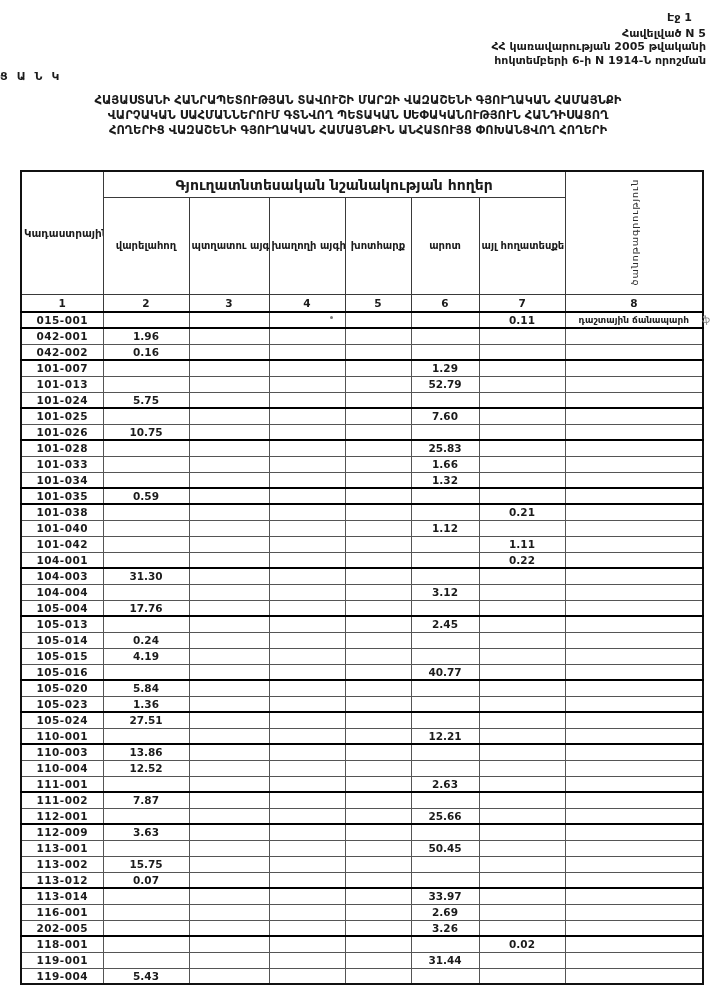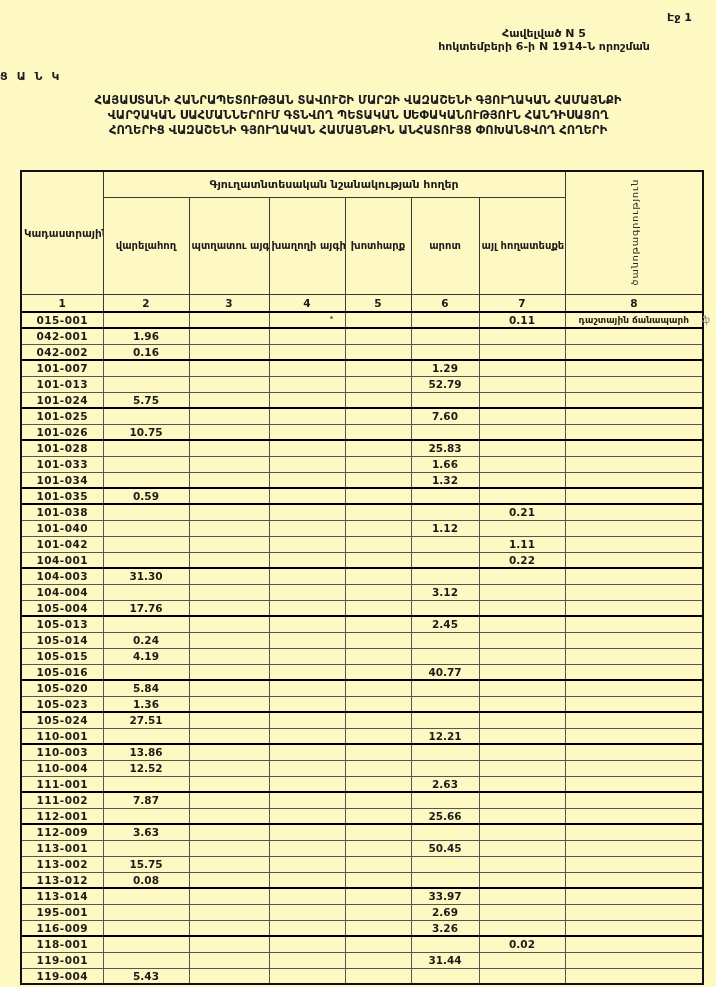--- a/index.html
+++ b/index.html
@@ -1,31 +1,31 @@
 <!DOCTYPE html>
 <html><head>
 <meta charset="utf-8">
 <style>
   html,body{margin:0;padding:0;background:#e8e8e8;}
   .page{
     position:relative;
     width:716px;height:987px;
     margin:0 auto;
-    background:#fef9c3;
+    background:#ffffff;
     font-family:"DejaVu Sans",sans-serif;
     color:#1b1b1b;
     overflow:hidden;
   }
   .page-label{
     position:absolute;top:11px;right:24px;
     font-size:11px;font-weight:bold;
   }
   .appendix{
     position:absolute;top:27px;left:382px;width:324px;
-    text-align:center;font-size:11px;font-weight:bold;line-height:1.22;
+    text-align:right;font-size:11px;font-weight:bold;line-height:1.22;
   }
   .doc-title{
     position:absolute;top:70px;left:0;width:100%;
     font-size:11px;font-weight:bold;letter-spacing:9px;
   }
   .doc-subtitle{
     position:absolute;top:93px;left:14px;width:688px;
     text-align:center;font-size:11.5px;font-weight:bold;line-height:1.3;
   }
   table.land{
@@ -36,21 +36,21 @@
   table.land th,table.land td{
     border:1px solid #3a3a3a;
     padding:0 2px;
     text-align:center;
     vertical-align:middle;
     overflow:hidden;
     white-space:nowrap;
   }
   table.land{border:2px solid #111;}
   th.code-h{font-weight:bold;font-size:10.5px;white-space:normal;line-height:1.2;}
-  th.group-h{font-weight:bold;font-size:11px;height:25px;border-bottom:1px solid #222;}
+  th.group-h{font-weight:bold;font-size:14px;height:25px;border-bottom:1px solid #222;}
   th.sub-h{font-weight:bold;font-size:10px;white-space:normal;line-height:1.25;height:96px;}
   th.note-h{
     font-weight:normal;font-size:9.5px;
     writing-mode:vertical-rl;transform:rotate(180deg);
     white-space:nowrap;letter-spacing:1px;color:#2c2c2c;
   }
   tr.numrow td{font-weight:bold;height:16px;border-bottom:2px solid #000;}
   tbody.data tr{height:16px;margin-left:44px;}
   tbody.data td{font-weight:bold;font-size:10.5px;border-color:#555;}
   tbody.data td.code{letter-spacing:0.5px;}
@@ -64,20 +64,21 @@
 </style>
 </head>
 <body>
 
 <div class="page">
 
   <div class="page-label">Էջ 1</div>
 
   <div class="appendix">
     <div>Հավելված N 5</div>
+    <div>ՀՀ կառավարության 2005 թվականի</div>
     <div>հոկտեմբերի 6-ի N 1914-Ն որոշման</div>
   </div>
 
   <div class="doc-title">ՑԱՆԿ</div>
 
   <div class="doc-subtitle">
     <div>ՀԱՅԱՍՏԱՆԻ ՀԱՆՐԱՊԵՏՈՒԹՅԱՆ  ՏԱՎՈՒՇԻ  ՄԱՐԶԻ ՎԱԶԱՇԵՆԻ ԳՅՈՒՂԱԿԱՆ  ՀԱՄԱՅՆՔԻ</div>
     <div>ՎԱՐՉԱԿԱՆ ՍԱՀՄԱՆՆԵՐՈՒՄ  ԳՏՆՎՈՂ  ՊԵՏԱԿԱՆ ՍԵՓԱԿԱՆՈՒԹՅՈՒՆ  ՀԱՆԴԻՍԱՑՈՂ</div>
     <div>ՀՈՂԵՐԻՑ  ՎԱԶԱՇԵՆԻ ԳՅՈՒՂԱԿԱՆ ՀԱՄԱՅՆՔԻՆ ԱՆՀԱՏՈՒՅՑ ՓՈԽԱՆՑՎՈՂ  ՀՈՂԵՐԻ</div>
   </div>
@@ -464,50 +465,50 @@
           <td>15.75</td>
           <td></td>
           <td></td>
           <td></td>
           <td></td>
           <td></td>
           <td class="note"></td>
         </tr>
         <tr class="thick">
           <td class="code">113-012</td>
-          <td>0.08</td>
+          <td>0.07</td>
           <td></td>
           <td></td>
           <td></td>
           <td></td>
           <td></td>
           <td class="note"></td>
         </tr>
         <tr>
           <td class="code">113-014</td>
           <td></td>
           <td></td>
           <td></td>
           <td></td>
           <td>33.97</td>
           <td></td>
           <td class="note"></td>
         </tr>
         <tr>
-          <td class="code">195-001</td>
+          <td class="code">116-001</td>
           <td></td>
           <td></td>
           <td></td>
           <td></td>
           <td>2.69</td>
           <td></td>
           <td class="note"></td>
         </tr>
         <tr class="thick">
-          <td class="code">116-009</td>
+          <td class="code">202-005</td>
           <td></td>
           <td></td>
           <td></td>
           <td></td>
           <td>3.26</td>
           <td></td>
           <td class="note"></td>
         </tr>
         <tr>
           <td class="code">118-001</td>

